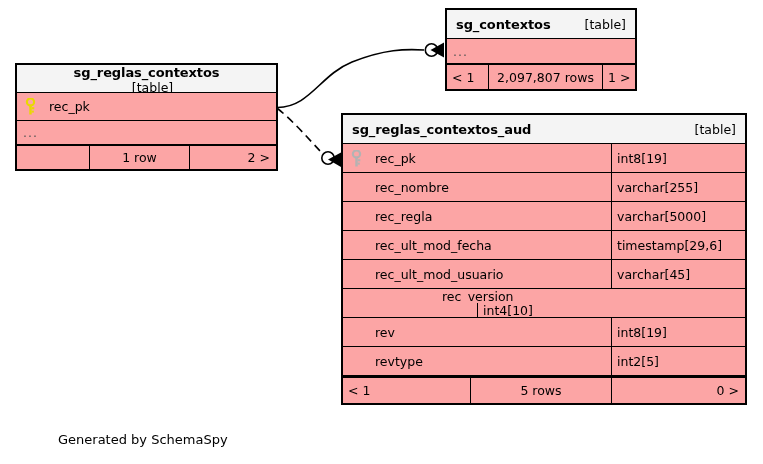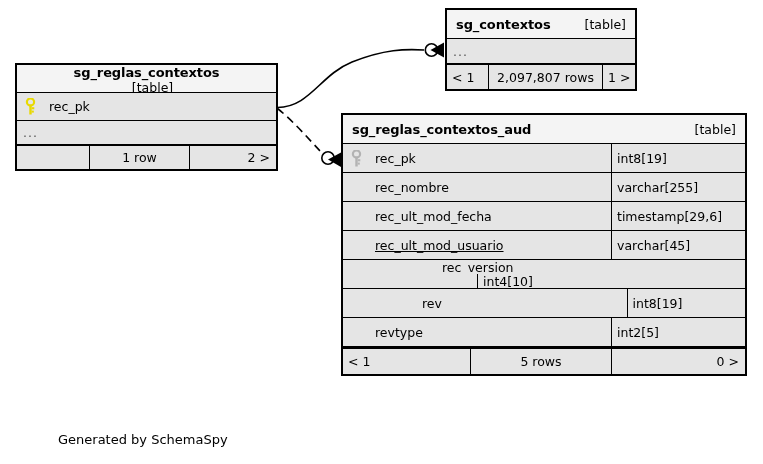--- a/index.html
+++ b/index.html
@@ -30,21 +30,21 @@
     left: 0; top: 0;
     width: 763px;
     height: 464px;
     z-index: 1;
   }
 
   
   .db-table {
     position: absolute;
     z-index: 2;
-    background: #e5e5e5;
+    background: #fca5a5;
     box-sizing: border-box;
     border: 1px solid #000000;
     border-collapse: collapse;
   }
   .db-table.thick {
     border: 2px solid #000000;
   }
 
   .tbl-header {
     box-sizing: border-box;
@@ -233,46 +233,53 @@
     </div>
 
     <div class="tbl-row" style="height:29px;">
       <span class="col-name" style="width:268px;">
         <span class="key-slot"></span>
         <span class="name-text">rec_nombre</span>
       </span>
       <span class="col-type" style="width:134px;">varchar[255]</span>
     </div>
 
+    <div class="tbl-row" style="height:29px;">
+      <span class="col-name" style="width:268px;">
+        <span class="key-slot"></span>
+        <span class="name-text">rec_regla</span>
+      </span>
+      <span class="col-type" style="width:134px;">varchar[5000]</span>
+    </div>
 
     <div class="tbl-row" style="height:29px;">
       <span class="col-name" style="width:268px;">
         <span class="key-slot"></span>
         <span class="name-text">rec_ult_mod_fecha</span>
       </span>
       <span class="col-type" style="width:110px;">timestamp[29,6]</span>
     </div>
 
     <div class="tbl-row" style="height:29px;">
-      <span class="col-name" style="width:268px;text-decoration:underline;">
+      <span class="col-name" style="width:268px;">
         <span class="key-slot"></span>
         <span class="name-text">rec_ult_mod_usuario</span>
       </span>
       <span class="col-type" style="width:134px;">varchar[45]</span>
     </div>
 
     <div class="tbl-row" style="height:29px;flex-direction:column;">
       <span class="col-name" style="width:268px;">
         <span class="key-slot"></span>
         <span class="name-text">rec_version</span>
       </span>
       <span class="col-type" style="width:134px;">int4[10]</span>
     </div>
 
-    <div class="tbl-row" style="height:29px;padding-left:47px;">
+    <div class="tbl-row" style="height:29px;">
       <span class="col-name" style="width:268px;">
         <span class="key-slot"></span>
         <span class="name-text">rev</span>
       </span>
       <span class="col-type" style="width:134px;">int8[19]</span>
     </div>
 
     <div class="tbl-row" style="height:29px;">
       <span class="col-name" style="width:268px;">
         <span class="key-slot"></span>

